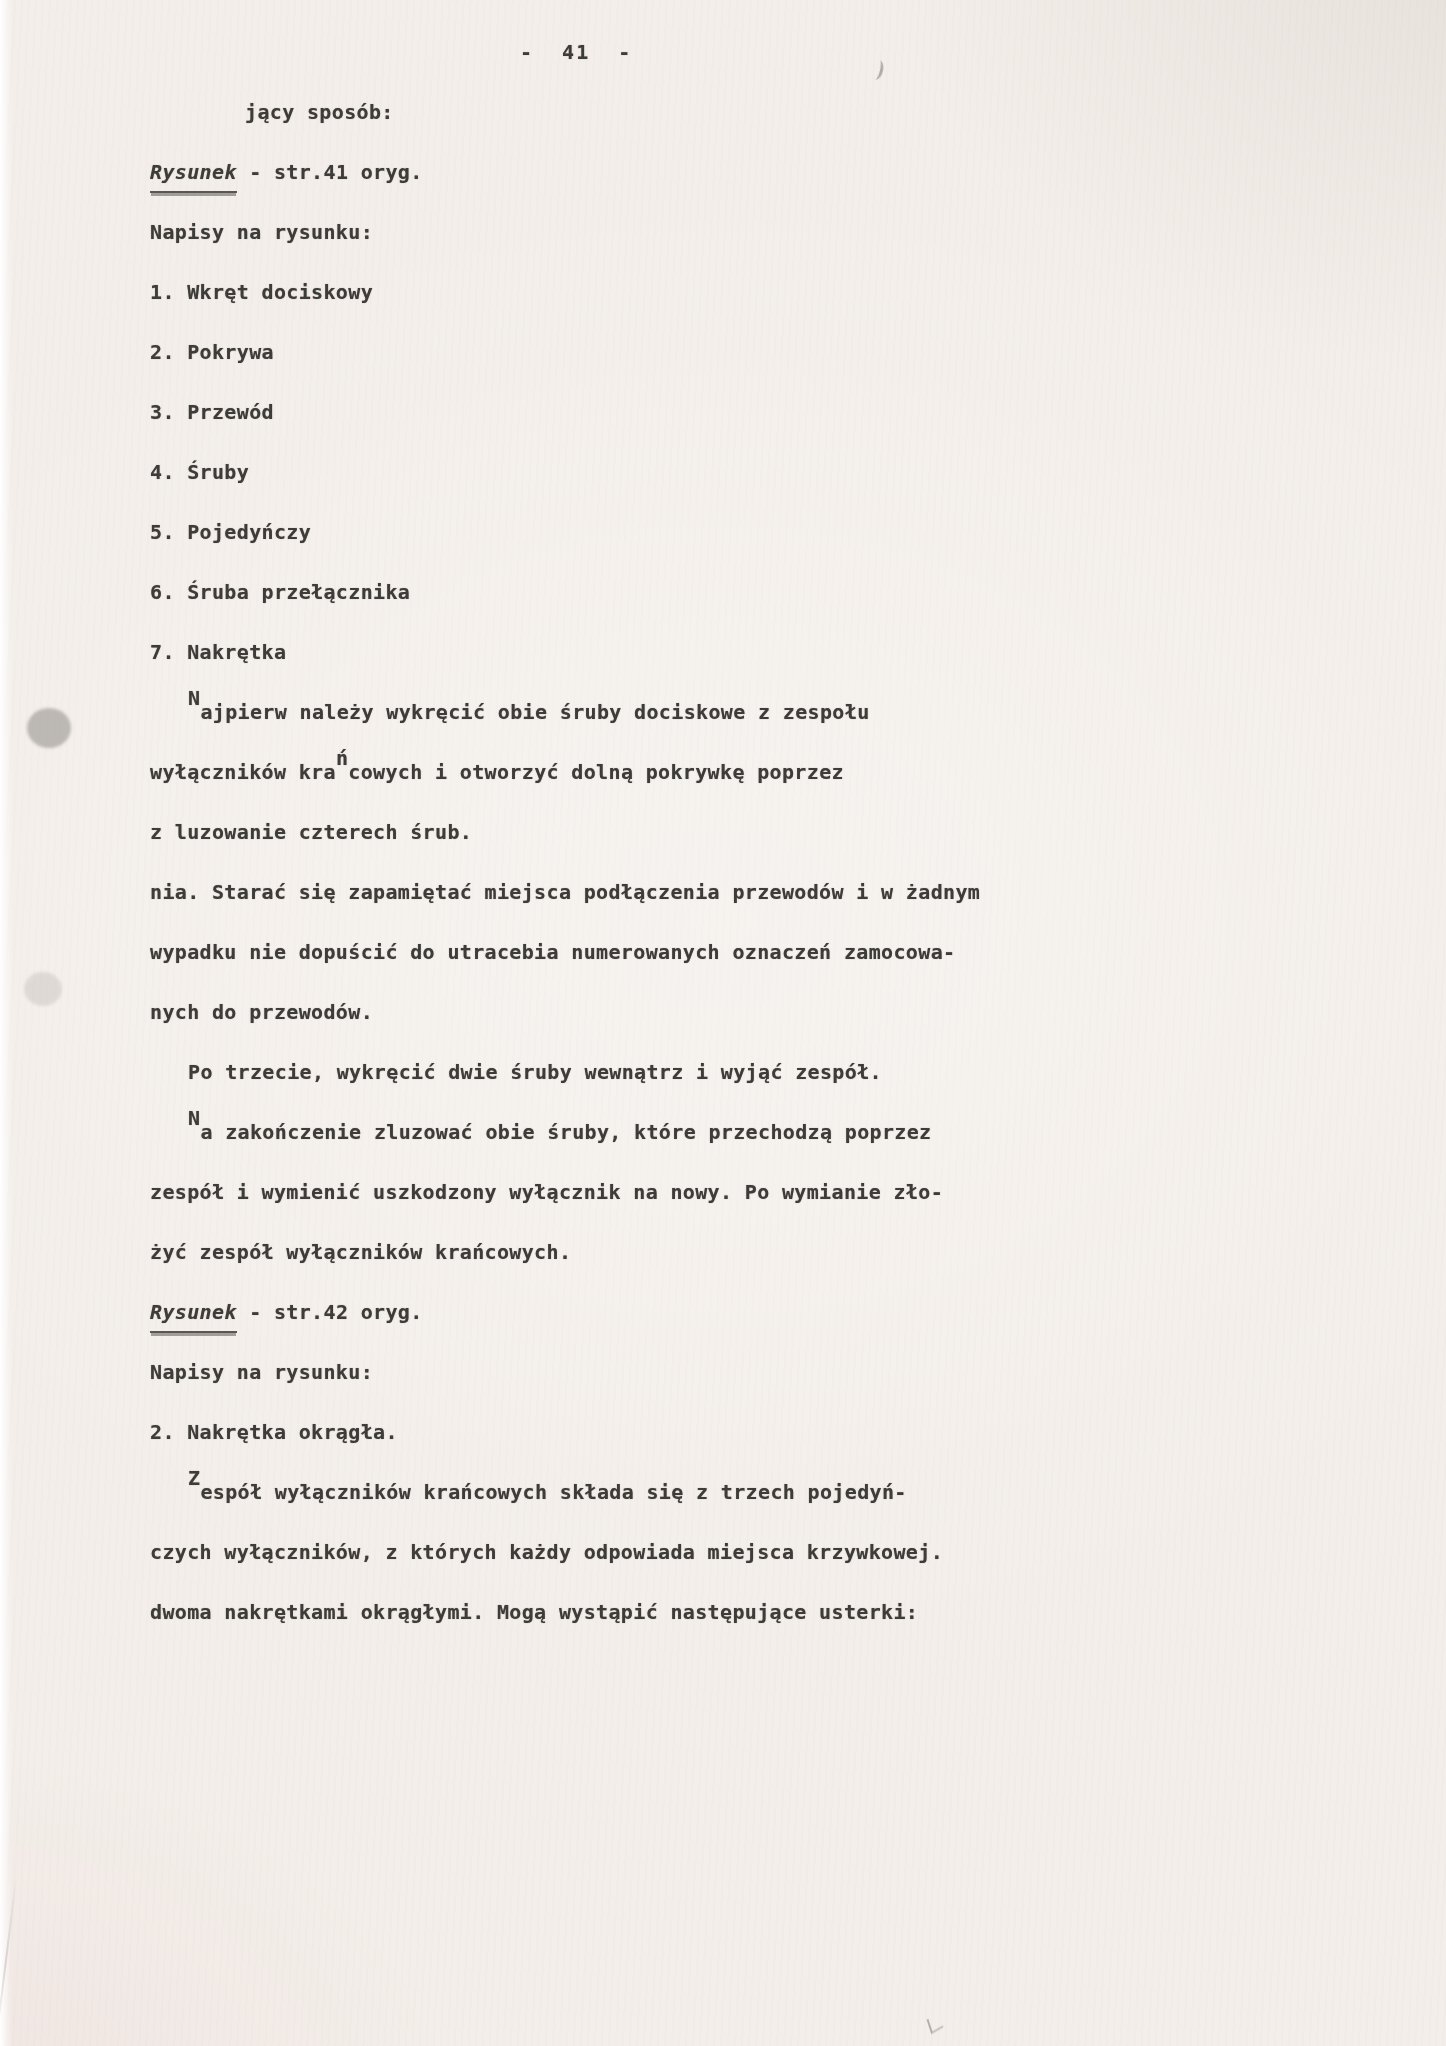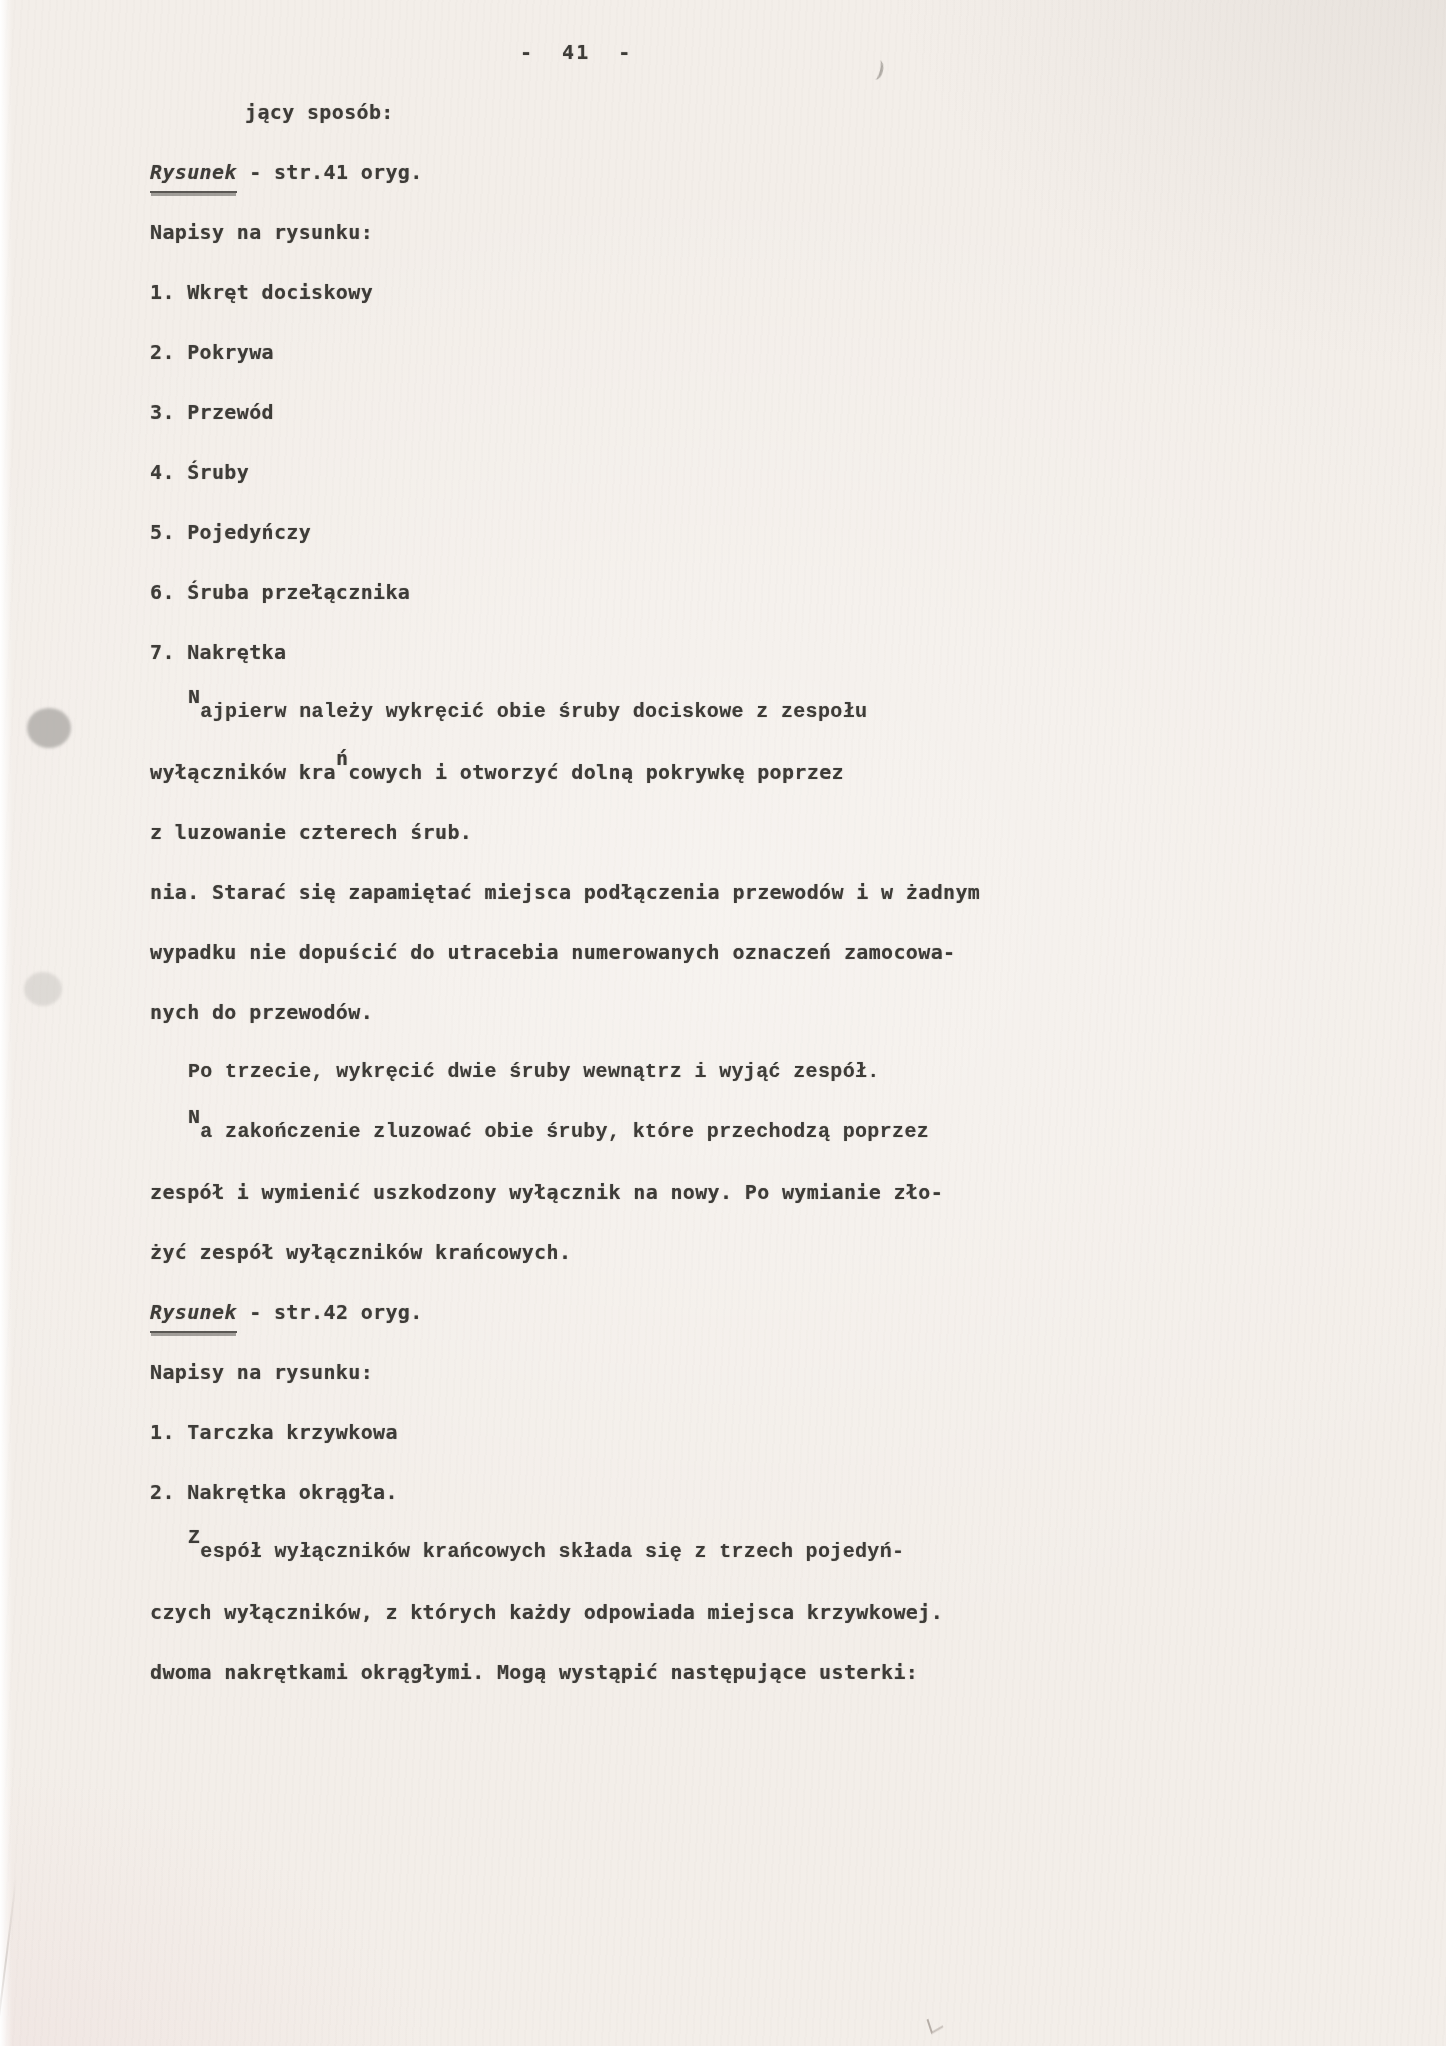--- a/index.html
+++ b/index.html
@@ -27,21 +27,21 @@
     right: 0;
     font-family: "DejaVu Sans Mono", "Liberation Mono", monospace;
     font-size: 20px;
     line-height: 60px;
     font-weight: bold;
     letter-spacing: 0.35px;
     color: #3e3c38;
     text-shadow: 0 0 1px rgba(62,60,56,0.5);
   }
   .line { white-space: pre; height: 60px; }
-  .line.ind1   { padding-left: 38px; font-family: Liberation Mono, monospace; }
+  .line.ind1   { padding-left: 38px; }
   .line.jacy   { padding-left: 95px; }
   .line.pagenum{ padding-left: 370px; letter-spacing: 2px; }
   .raised {
     position: relative;
     top: -14px;
     display: inline-block;
   }
   .underlined {
     display: inline-block;
     line-height: 34px;
@@ -100,21 +100,20 @@
       <div class="line"><span>z luzowanie czterech śrub.</span></div>
       <div class="line"><span>nia. Starać się zapamiętać miejsca podłączenia przewodów i w żadnym</span></div>
       <div class="line"><span>wypadku nie dopuścić do utracebia numerowanych oznaczeń zamocowa-</span></div>
       <div class="line"><span>nych do przewodów.</span></div>
       <div class="line ind1"><span>Po trzecie, wykręcić dwie śruby wewnątrz i wyjąć zespół.</span></div>
       <div class="line ind1"><span class="raised">N</span><span>a zakończenie zluzować obie śruby, które przechodzą poprzez</span></div>
       <div class="line"><span>zespół i wymienić uszkodzony wyłącznik na nowy. Po wymianie zło-</span></div>
       <div class="line"><span>żyć zespół wyłączników krańcowych.</span></div>
       <div class="line"><span class="underlined">Rysunek</span><span> - str.42 oryg.</span></div>
       <div class="line"><span>Napisy na rysunku:</span></div>
-      <div class="line"><span>1. Tarczka krzywkowa</span></div>
       <div class="line"><span>2. Nakrętka okrągła.</span></div>
       <div class="line ind1"><span class="raised">Z</span><span>espół wyłączników krańcowych składa się z trzech pojedyń-</span></div>
       <div class="line"><span>czych wyłączników, z których każdy odpowiada miejsca krzywkowej.</span></div>
       <div class="line"><span>dwoma nakrętkami okrągłymi. Mogą wystąpić następujące usterki:</span></div>
     </div>
 
   <div class="stain stain-1"></div>
   <div class="stain stain-2"></div>
   <div class="mark-topright"></div>
   <div class="mark-bottom"></div>

